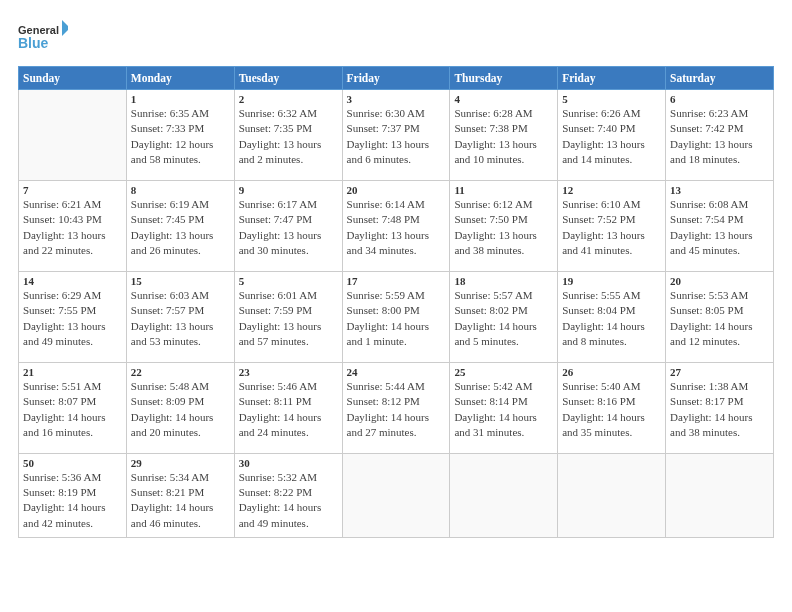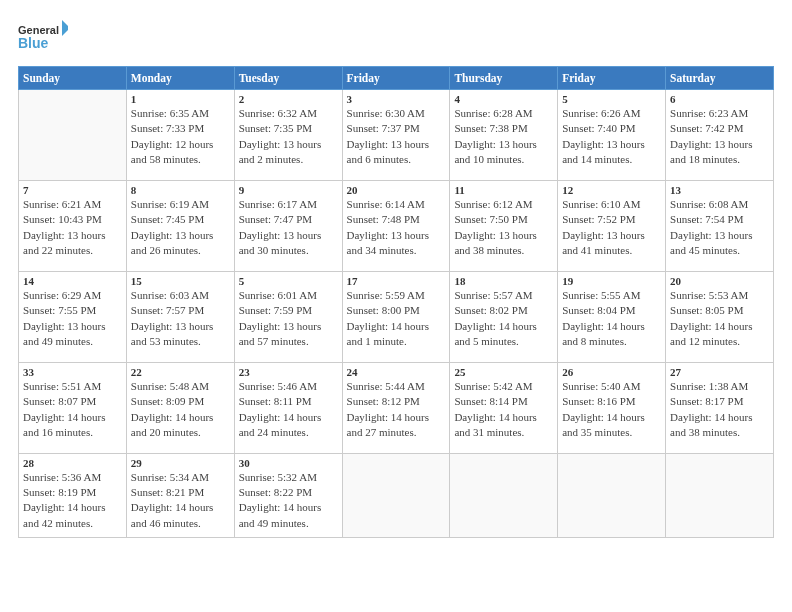--- a/index.html
+++ b/index.html
@@ -255,21 +255,21 @@
           <td>
             <span class="day-number">20</span>
             <div class="day-info">Sunrise: 5:53 AM
 Sunset: 8:05 PM
 Daylight: 14 hours
 and 12 minutes.</div>
           </td>
         </tr>
         <tr>
           <td>
-            <span class="day-number">33</span>
+            <span class="day-number">21</span>
             <div class="day-info">Sunrise: 5:51 AM
 Sunset: 8:07 PM
 Daylight: 14 hours
 and 16 minutes.</div>
           </td>
           <td>
             <span class="day-number">22</span>
             <div class="day-info">Sunrise: 5:48 AM
 Sunset: 8:09 PM
 Daylight: 14 hours
@@ -306,21 +306,21 @@
           <td>
             <span class="day-number">27</span>
             <div class="day-info">Sunrise: 1:38 AM
 Sunset: 8:17 PM
 Daylight: 14 hours
 and 38 minutes.</div>
           </td>
         </tr>
         <tr>
           <td>
-            <span class="day-number">28</span>
+            <span class="day-number">50</span>
             <div class="day-info">Sunrise: 5:36 AM
 Sunset: 8:19 PM
 Daylight: 14 hours
 and 42 minutes.</div>
           </td>
           <td>
             <span class="day-number">29</span>
             <div class="day-info">Sunrise: 5:34 AM
 Sunset: 8:21 PM
 Daylight: 14 hours

